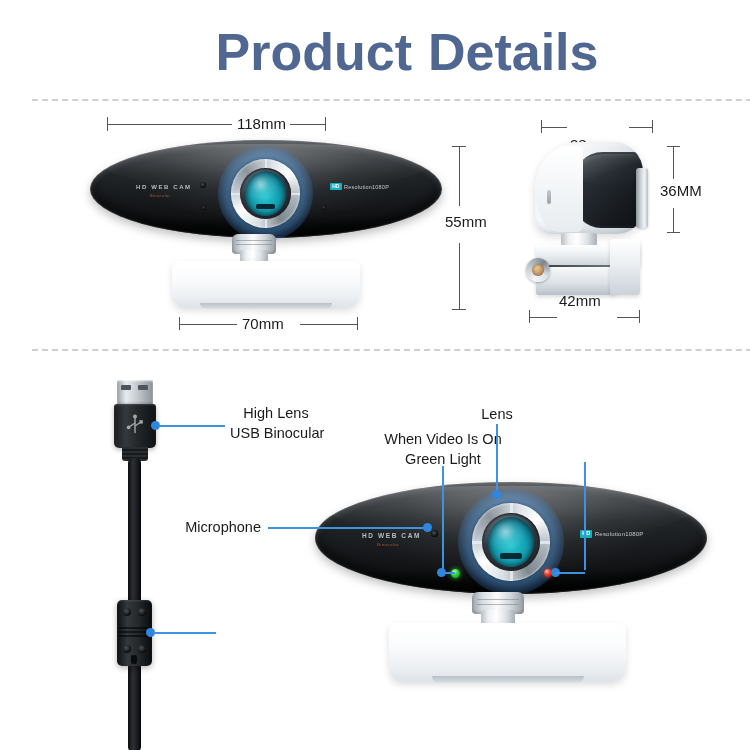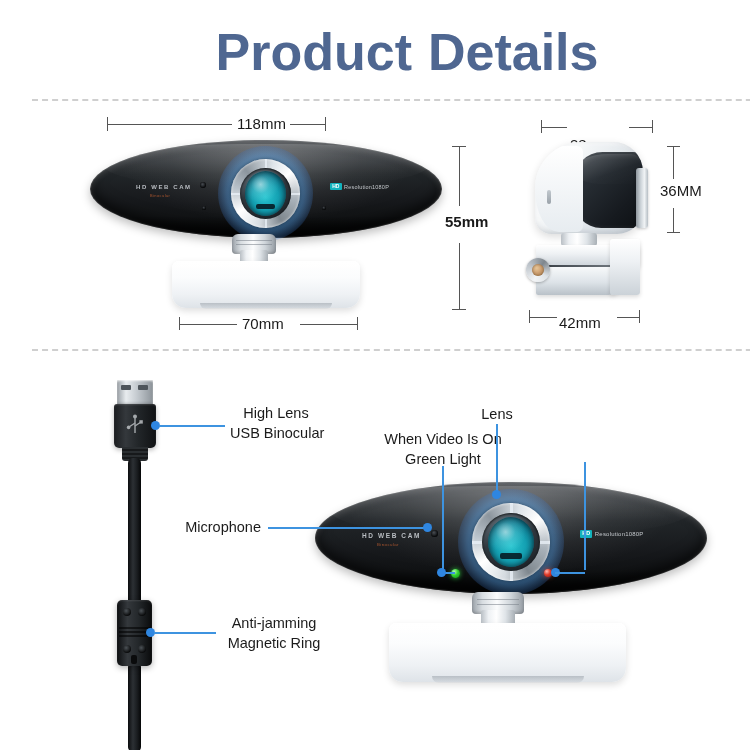--- a/index.html
+++ b/index.html
@@ -343,21 +343,21 @@
       <div class="lens-ring-inner" style="left:22px; top:22px; width:51px; height:51px;"></div>
       <div class="lens-glass" style="left:27px; top:25px; width:41px; height:45px;"></div>
       <div class="lens-slit" style="left:38px; top:58px; width:19px; height:5px;"></div>
     </div>
   </div>
 
   <div class="tick-h" style="left:420px; top:146px; width:14px;"></div>
   <div class="tick-h" style="left:420px; top:309px; width:14px;"></div>
   <div class="dim-line-v" style="left:427px; top:146px; height:60px;"></div>
   <div class="dim-line-v" style="left:427px; top:243px; height:66px;"></div>
-  <div class="dim-label" style="left:413px; top:213px;font-weight:bold;">55mm</div>
+  <div class="dim-label" style="left:413px; top:213px;">55mm</div>
 
   <div class="neck-knuckle" style="left:200px; top:234px; width:44px; height:20px;">
     <div class="knuckle-lines" style="left:4px; top:6px; width:36px;"></div>
     <div class="knuckle-lines" style="left:4px; top:10px; width:36px;"></div>
   </div>
   <div class="neck" style="left:208px; top:250px; width:28px; height:14px;"></div>
   <div class="base" style="left:140px; top:261px; width:188px; height:47px;">
     <div class="base-top-hi" style="left:2px; top:1px; width:184px; height:10px;"></div>
   </div>
   <div class="base-shadowline" style="left:168px; top:303px; width:132px; height:6px;"></div>
@@ -394,21 +394,21 @@
   <div class="side-arm-dark" style="left:506px; top:265px; width:100px;"></div>
   <div class="side-clip" style="left:504px; top:267px; width:86px; height:28px;"></div>
   <div class="side-arm" style="left:578px; top:239px; width:30px; height:56px; border-radius:3px;"></div>
   <div class="hinge-ring" style="left:494px; top:258px; width:24px; height:24px;"></div>
   <div class="hinge-core" style="left:500px; top:264px; width:12px; height:12px;"></div>
 
   <div class="tick-v" style="left:497px; top:310px; height:13px;"></div>
   <div class="tick-v" style="left:607px; top:310px; height:13px;"></div>
   <div class="dim-line-h" style="left:497px; top:317px; width:28px;"></div>
   <div class="dim-line-h" style="left:585px; top:317px; width:22px;"></div>
-  <div class="dim-label" style="left:527px; top:314px;">42mm</div>
+  <div class="dim-label" style="left:527px; top:292px;">42mm</div>
 
   <div class="usb-metal" style="left:85px; top:380px; width:36px; height:26px;">
     <div class="usb-metal-slot" style="left:4px; top:5px; width:10px; height:5px;"></div>
     <div class="usb-metal-slot" style="left:21px; top:5px; width:10px; height:5px;"></div>
   </div>
   <div class="usb-plug" style="left:82px; top:404px; width:42px; height:44px;">
     <svg class="usb-trident" style="left:11px; top:10px;" width="20" height="22" viewBox="0 0 20 22">
       <g stroke="#cfd3d6" stroke-width="1.4" fill="none">
         <line x1="10" y1="3" x2="10" y2="19"></line>
         <line x1="10" y1="9" x2="4" y2="13"></line>
@@ -437,24 +437,20 @@
 
   <div class="dot" style="left:119px; top:421px;"></div>
   <div class="lead h" style="left:127px; top:425px; width:66px;"></div>
   <div class="callout center" style="left:198px; top:404px; width:92px;">
     <div>High Lens</div>
     <div>USB Binocular</div>
   </div>
 
   <div class="dot" style="left:114px; top:628px;"></div>
   <div class="lead h" style="left:122px; top:632px; width:62px;"></div>
-  <div class="callout center" style="left:189px; top:614px; width:106px;">
-    <div>Anti-jamming</div>
-    <div>Magnetic Ring</div>
-  </div>
 
   <div class="cam-front" style="left:283px; top:482px; width:392px; height:112px;">
     <div class="cam-body">
       <div class="cam-gloss"></div>
       <div class="cam-bottomband"></div>
     </div>
     <div class="cam-edge"></div>
 
     <div class="brand-left" style="left:47px; top:50px; font-size:6.5px;">HD WEB CAM</div>
     <div class="brand-sub" style="left:62px; top:60px; font-size:4.4px;">Binocular</div>

